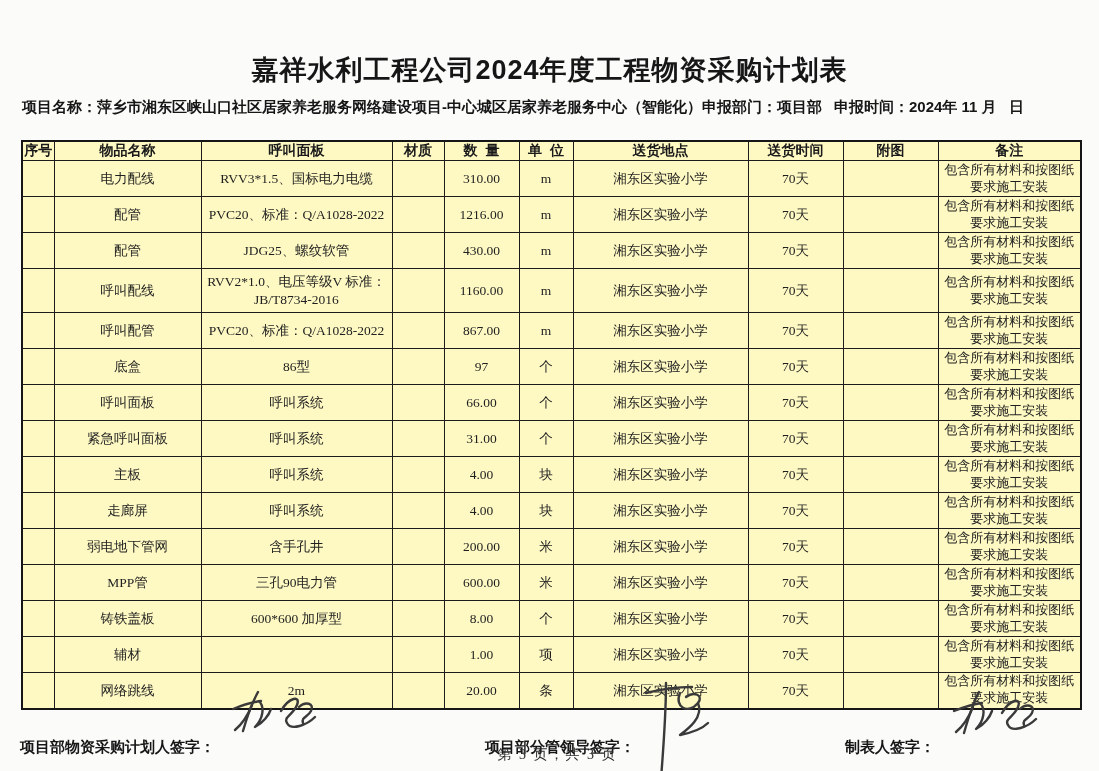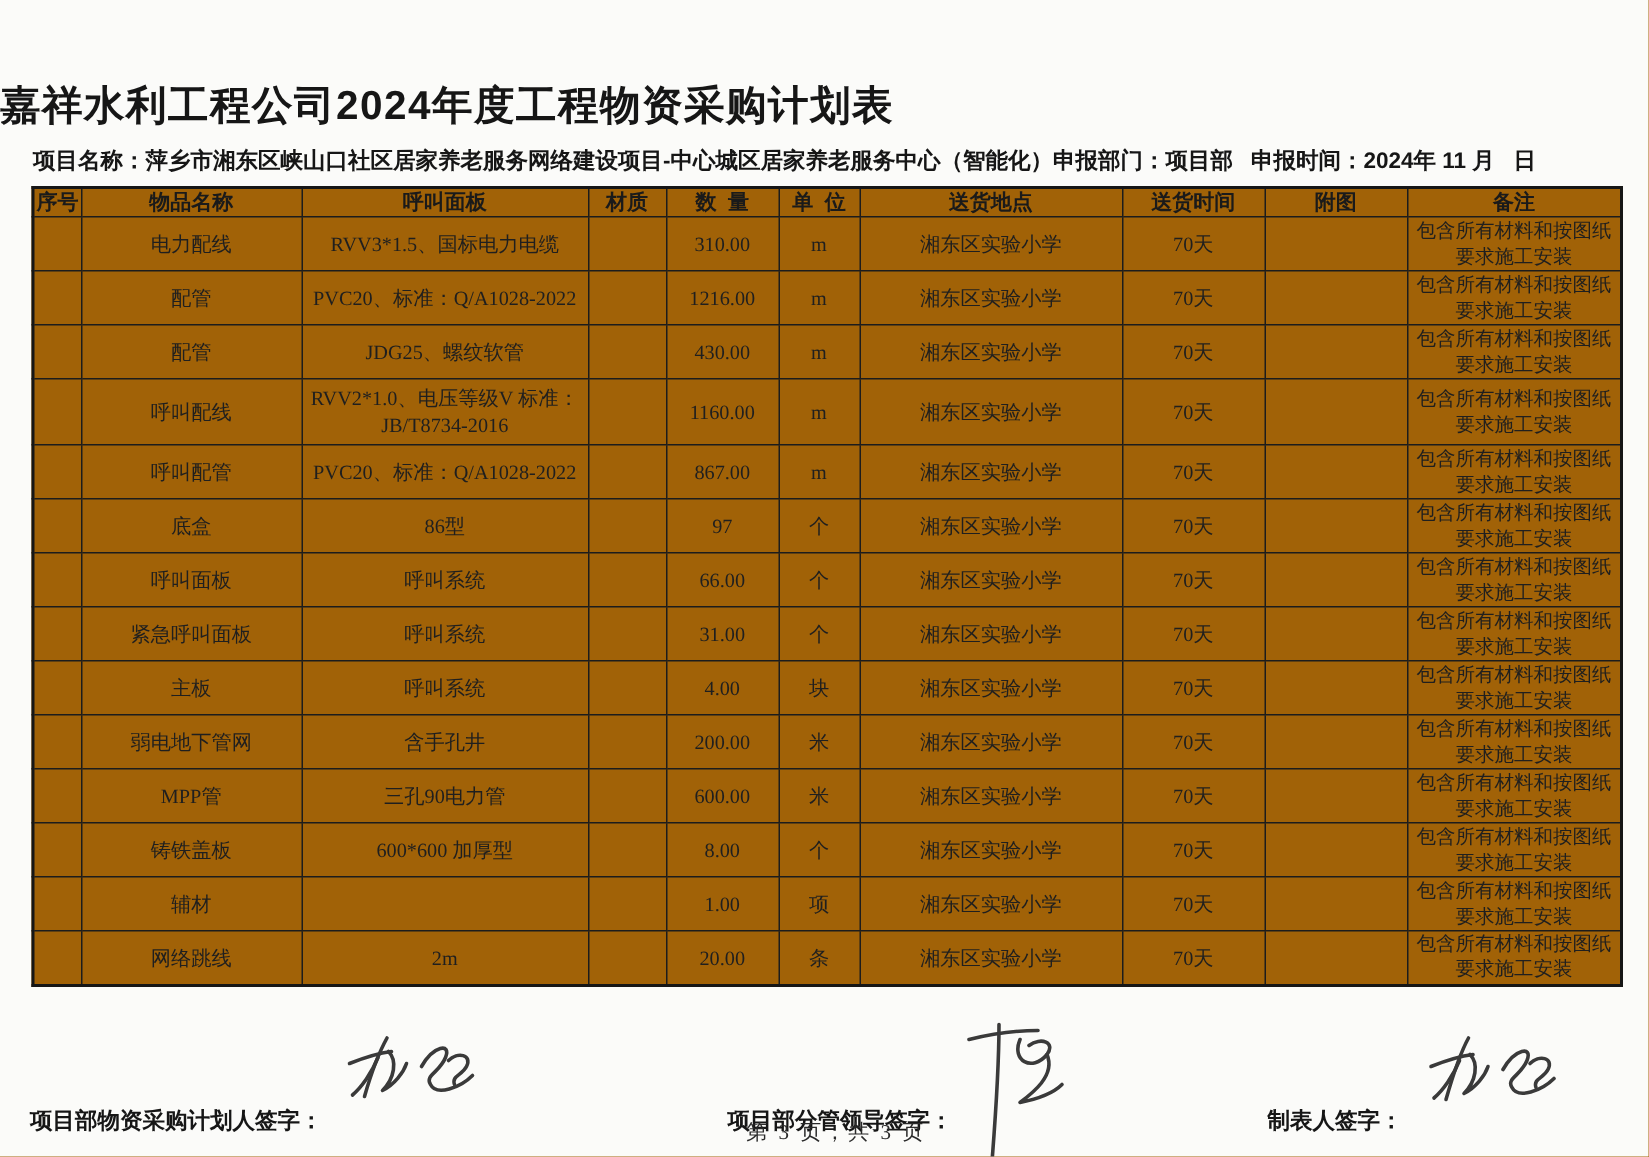--- a/index.html
+++ b/index.html
@@ -7,44 +7,44 @@
   body {
     position: relative;
     background: #fbfbf9;
     font-family: "Liberation Sans", sans-serif;
     color: #1a1a1a;
     overflow: hidden;
   }
   .page-title {
     position: absolute;
     top: 52px; left: 0; width: 100%;
-    text-align: left;
+    text-align: center;
     font-size: 27px;
     font-weight: bold;
     letter-spacing: 1px;
     color: #161616;
   }
   .meta-line {
     position: absolute;
     top: 98px; left: 22px; width: 1060px;
     font-size: 15px;
     font-weight: bold;
     white-space: nowrap;
     color: #161616;
   }
   .meta-line span { white-space: pre; text-align: right; }
   .meta-line .gap { display: inline-block; width: 12px; }
   table.purchase-table {
     position: absolute;
-    top: 124px; left: 21px;
+    top: 140px; left: 21px;
     width: 1059px;
     border-collapse: collapse;
     table-layout: fixed;
     border: 2px solid #161616;
-    background: #a16207;
+    background: #fef9c3;
   }
   .purchase-table th {
     border: 1px solid #1c1c1c;
     font-family: "Liberation Sans", sans-serif;
     font-size: 14px;
     font-weight: bold;
     height: 19px;
     padding: 0 1px;
     text-align: center;
     white-space: pre;
@@ -225,20 +225,32 @@
         <td></td>
         <td>4.00</td>
         <td>块</td>
         <td>湘东区实验小学</td>
         <td>70天</td>
         <td></td>
         <td class="remark-cell">包含所有材料和按图纸要求施工安装</td>
       </tr>
       <tr>
         <td></td>
+        <td>走廊屏</td>
+        <td class="spec-cell">呼叫系统</td>
+        <td></td>
+        <td>4.00</td>
+        <td>块</td>
+        <td>湘东区实验小学</td>
+        <td>70天</td>
+        <td></td>
+        <td class="remark-cell">包含所有材料和按图纸要求施工安装</td>
+      </tr>
+      <tr>
+        <td></td>
         <td>弱电地下管网</td>
         <td class="spec-cell">含手孔井</td>
         <td></td>
         <td>200.00</td>
         <td>米</td>
         <td>湘东区实验小学</td>
         <td>70天</td>
         <td></td>
         <td class="remark-cell">包含所有材料和按图纸要求施工安装</td>
       </tr>

